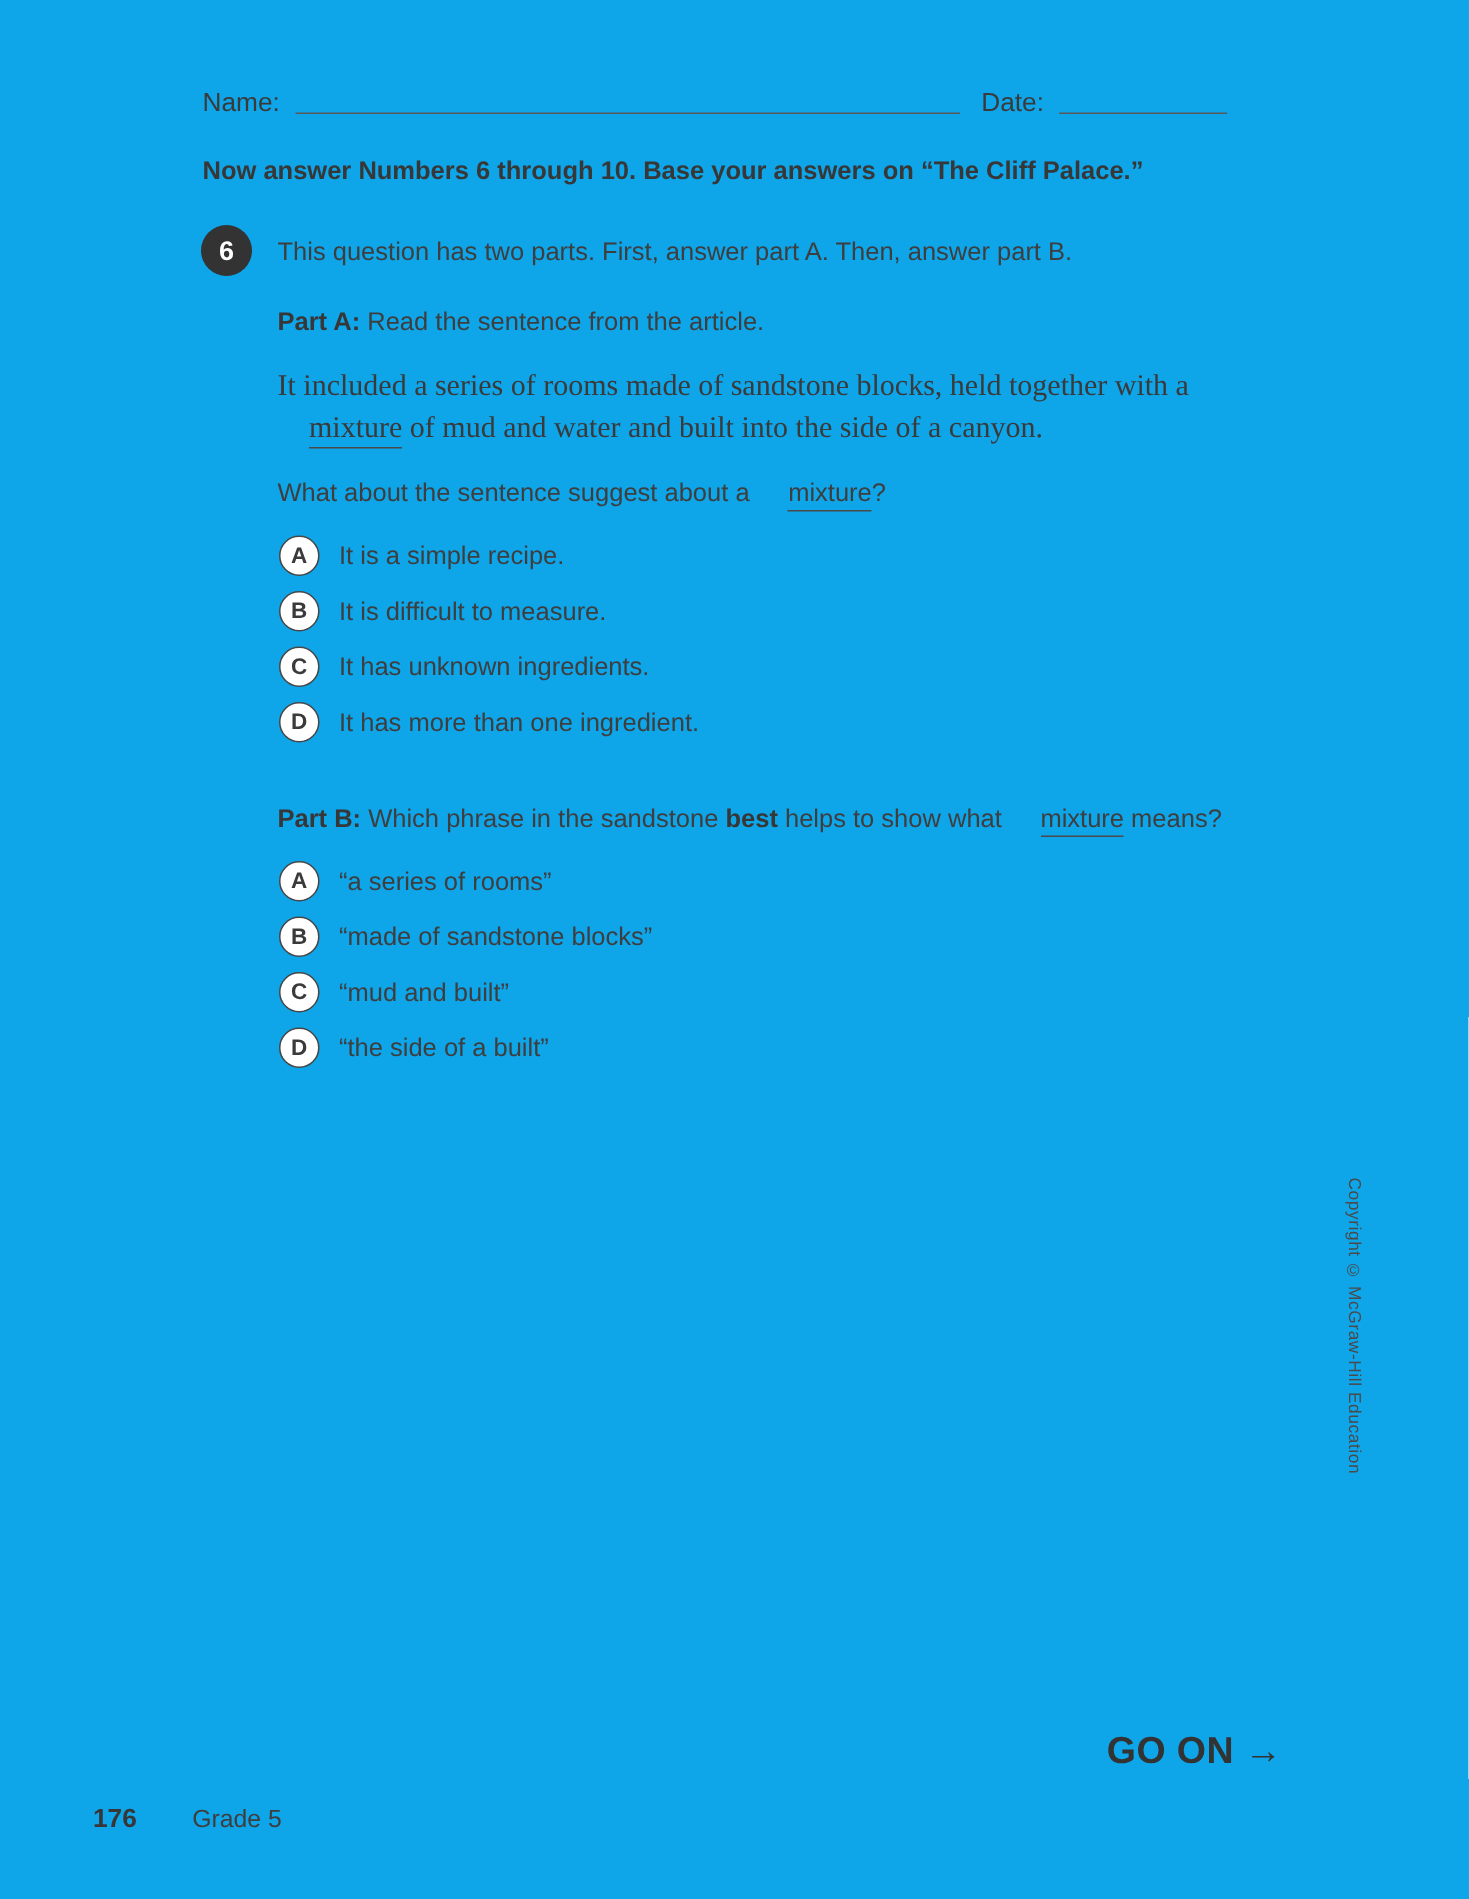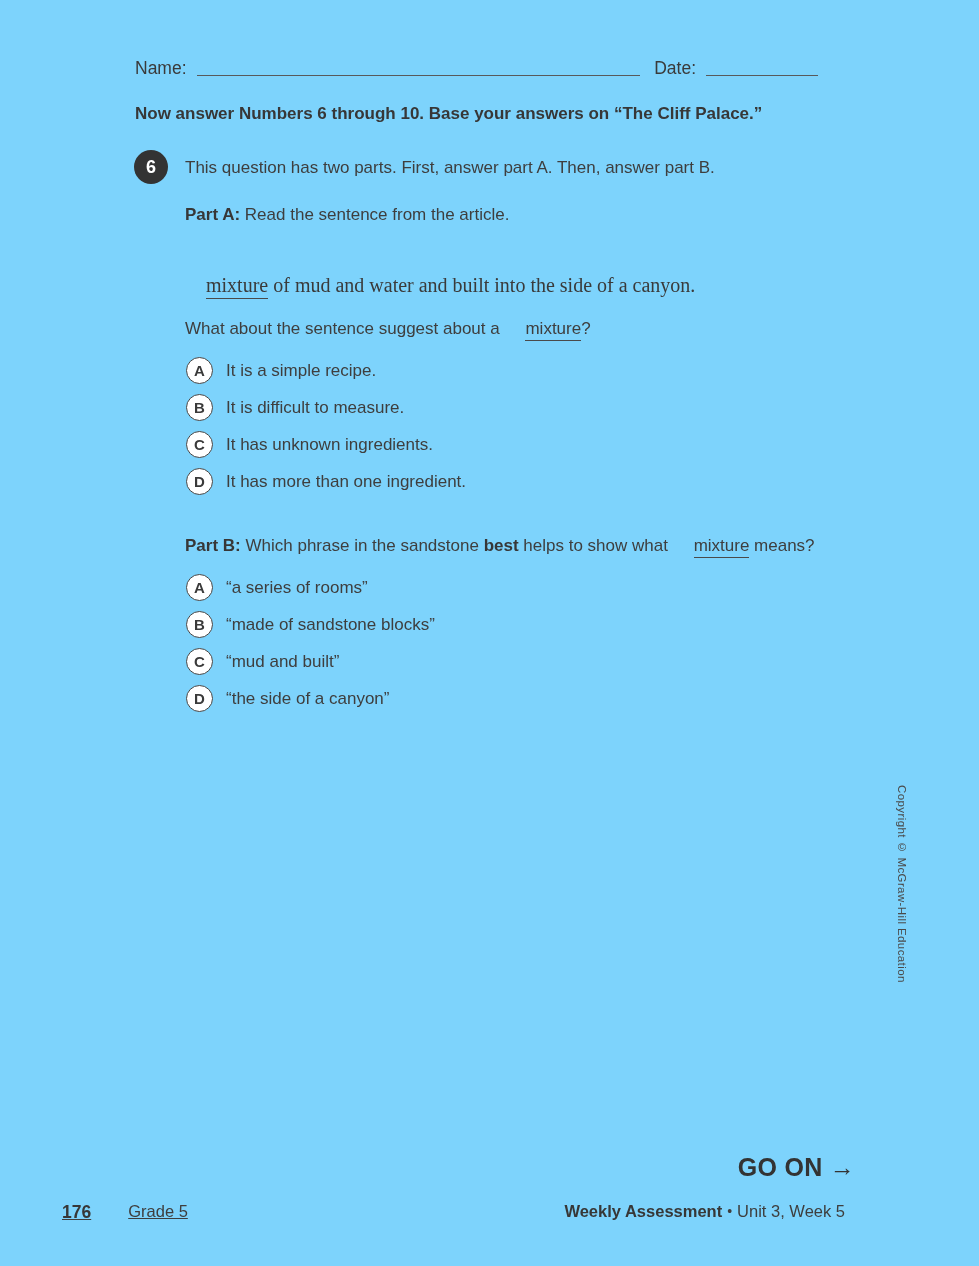--- a/index.html
+++ b/index.html
@@ -2,21 +2,21 @@
 <html><head>
 <meta charset="utf-8">
 <style>
   * { margin: 0; padding: 0; box-sizing: border-box; }
   html, body { background: #ffffff; }
   body {
     width: 979px; height: 1266px;
     font-family: "Liberation Sans", sans-serif;
     color: #3e3e3e;
   }
-  .page { position: relative; width: 979px; height: 1266px; background: #7dd3fc; overflow: hidden; }
+  .page { position: relative; width: 979px; height: 1266px; background: #0ea5e9; overflow: hidden; }
 
   
   .name-row {
     position: absolute; left: 135px; top: 58px; width: 683px;
     display: flex; align-items: flex-end; font-size: 17.5px; color: #3a3a3a;
   }
   .fill-line { border-bottom: 1.6px solid #58595b; height: 10px; margin-bottom: 3px; }
   .name-line { flex: 1; margin-left: 10px; margin-right: 14px; }
   .date-line { width: 112px; margin-left: 10px; }
 
@@ -77,21 +77,21 @@
   .go-on {
     position: absolute; right: 124px; top: 1153px;
     font-size: 25px; font-weight: 800; color: #333333; letter-spacing: 0.3px;
     white-space: nowrap;
   }
   .go-on .arrow { margin-left: 7px; font-weight: bold; }
 
   
   .footer-left {
     position: absolute; left: 62px; top: 1202px;
-    display: flex; align-items: flex-start; font-size: 16.5px; text-decoration: underline;
+    display: flex; align-items: flex-end; font-size: 16.5px;
   }
   .page-num { font-weight: bold; font-size: 17.5px; color: #373737; }
   .grade { margin-left: 37px; color: #3e3e3e; }
   .footer-right {
     position: absolute; right: 134px; top: 1202px;
     font-size: 16.5px; white-space: nowrap; color: #3e3e3e;
   }
   .sep { font-size: 14px; margin: 0 5px; vertical-align: 1px; }
 </style>
 </head>
@@ -108,21 +108,21 @@
 
   <div class="direction">Now answer Numbers 6 through 10. Base your answers on “The Cliff Palace.”</div>
 
   <div class="q-row">
     <div class="q-badge">6</div>
     <div class="q-intro body-text">This question has two parts. First, answer part A. Then, answer part B.</div>
   </div>
 
   <p class="body-text part-a-header"><span class="bold">Part A:</span> <span>Read the sentence from the article.</span></p>
 
-  <p class="quote"><br><span class="u">mixture</span><span> of mud and water and built into the side of a canyon.</span></p>
+  <p class="quote"><span>It included a series of rooms made of sandstone blocks, held together with a</span><br><span class="u">mixture</span><span> of mud and water and built into the side of a canyon.</span></p>
 
   <p class="body-text pa-question"><span>What about the sentence suggest about a </span><span class="u">mixture</span><span>?</span></p>
 
   <div class="options pa-options">
     <div class="option">
       <span class="bubble">A</span>
       <span class="option-text">It is a simple recipe.</span>
     </div>
     <div class="option">
       <span class="bubble">B</span>
@@ -148,27 +148,26 @@
     <div class="option">
       <span class="bubble">B</span>
       <span class="option-text">“made of sandstone blocks”</span>
     </div>
     <div class="option">
       <span class="bubble">C</span>
       <span class="option-text">“mud and built”</span>
     </div>
     <div class="option">
       <span class="bubble">D</span>
-      <span class="option-text">“the side of a canyon”</span>
+      <span class="option-text">“the side of a built”</span>
     </div>
   </div>
 
   <div class="copyright">Copyright © McGraw-Hill Education</div>
 
   <div class="go-on"><span>GO ON</span><span class="arrow">→</span></div>
 
   <div class="footer-left">
     <span class="page-num">176</span>
     <span class="grade">Grade 5</span>
   </div>
-  <div class="footer-right"><span class="bold">Weekly Assessment</span><span class="sep">•</span><span>Unit 3, Week 5</span></div>
 
 </div>
 
 </body></html>

